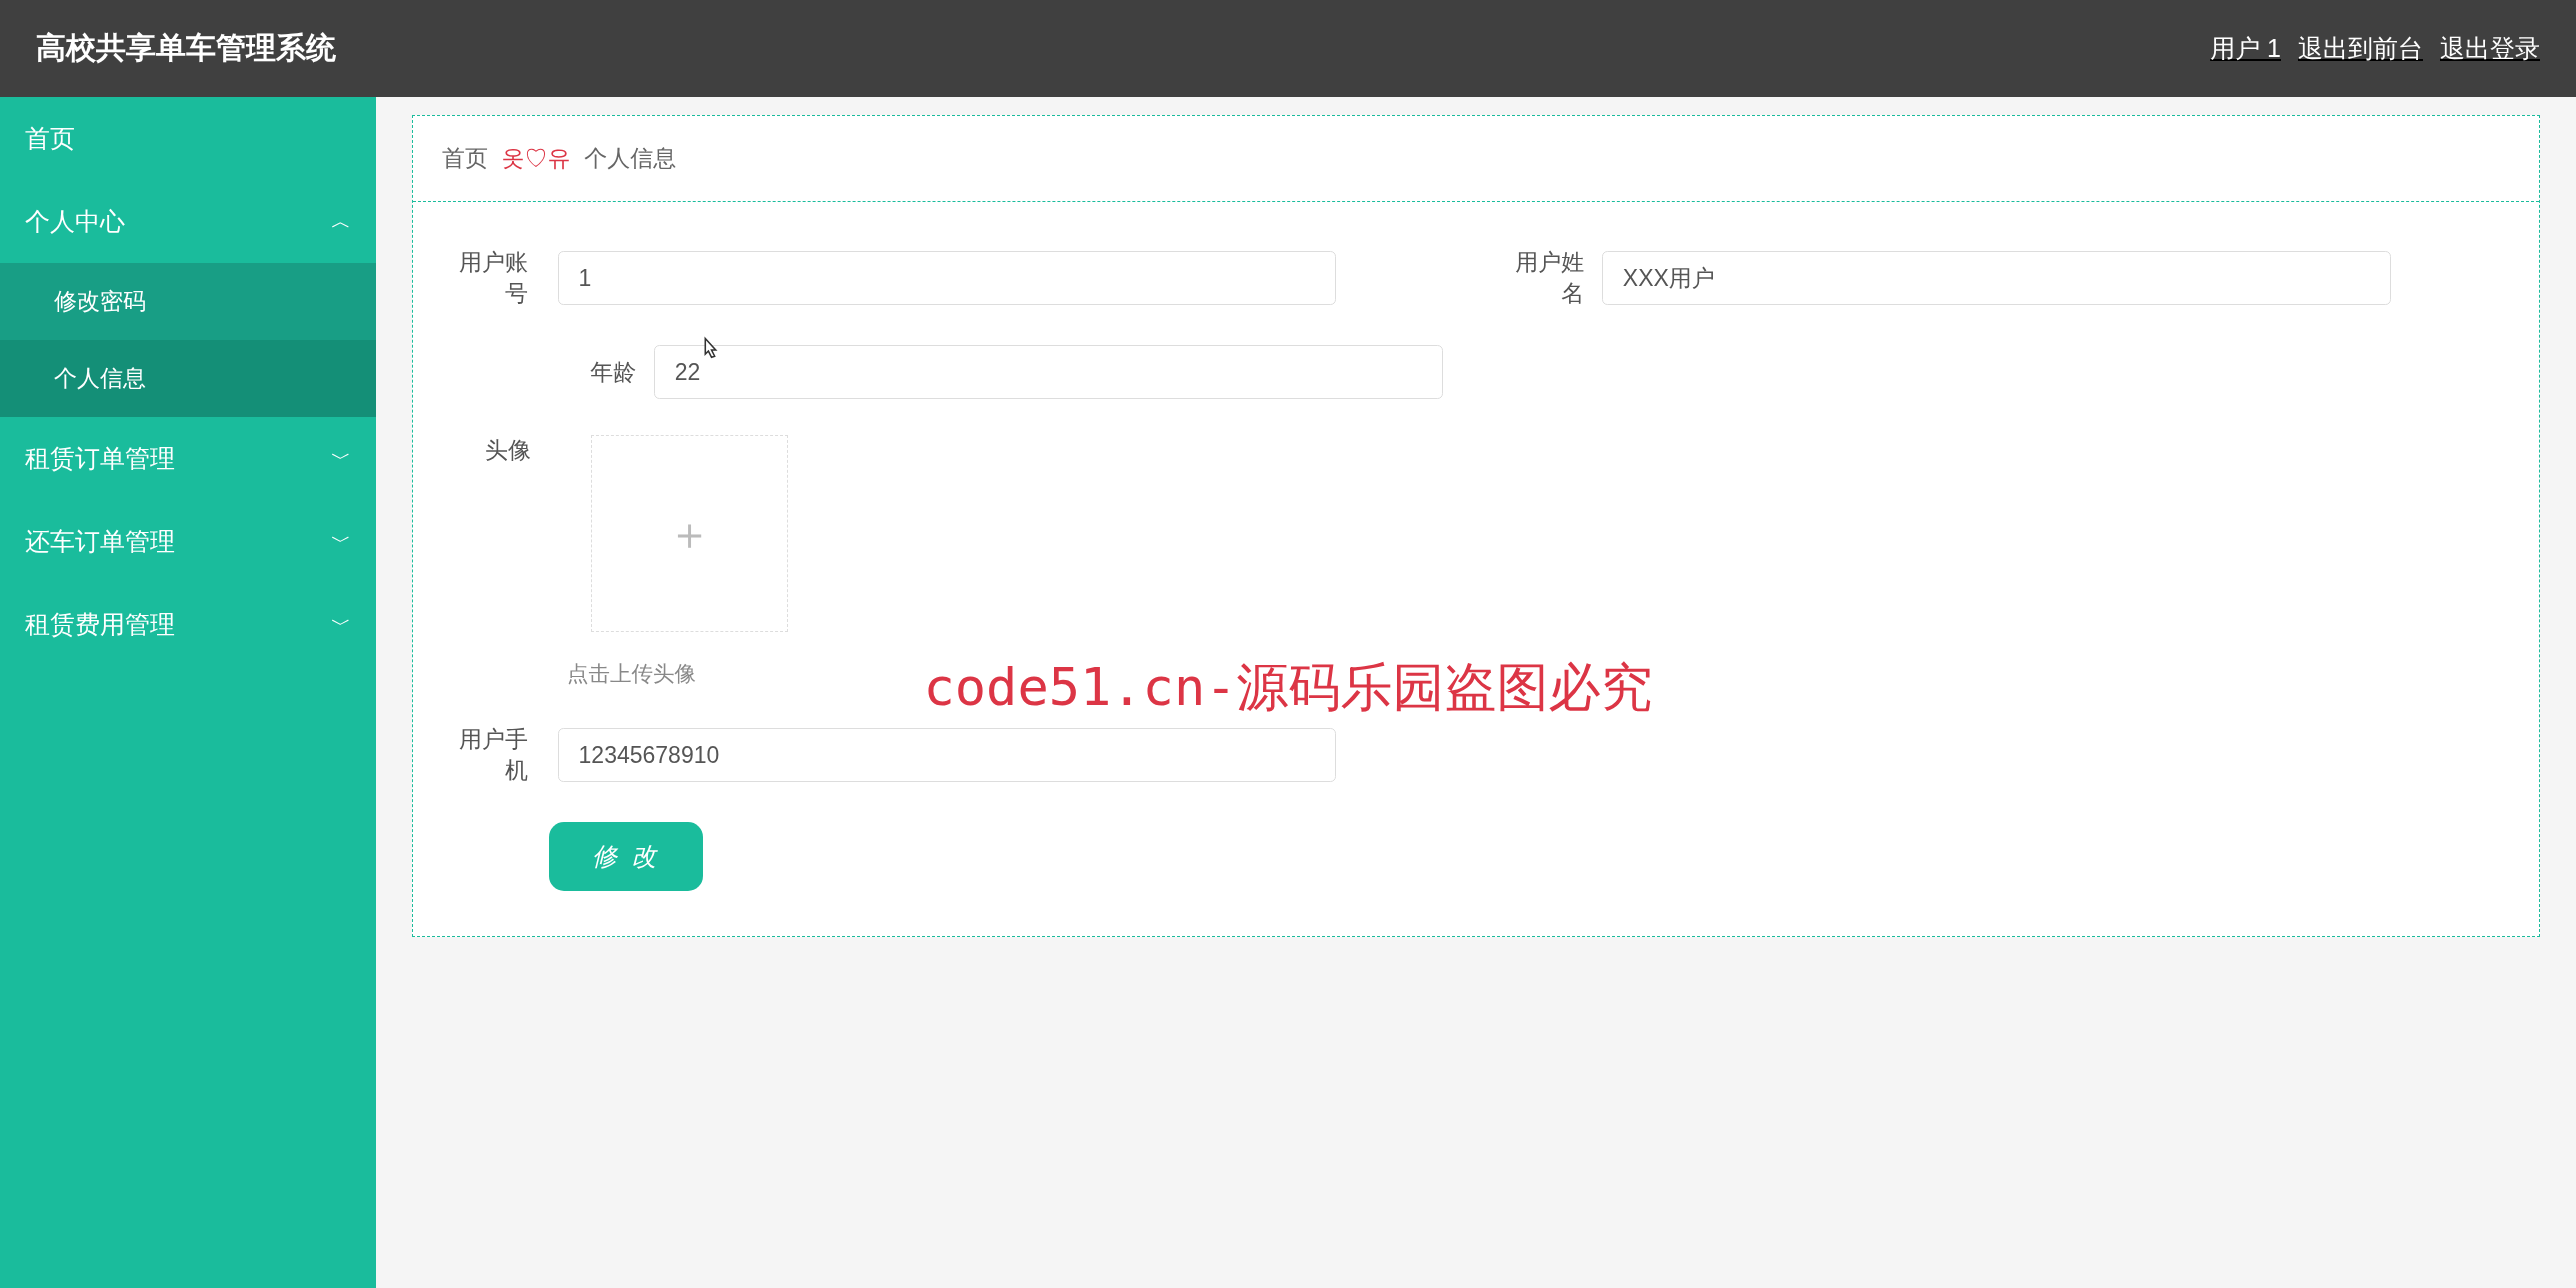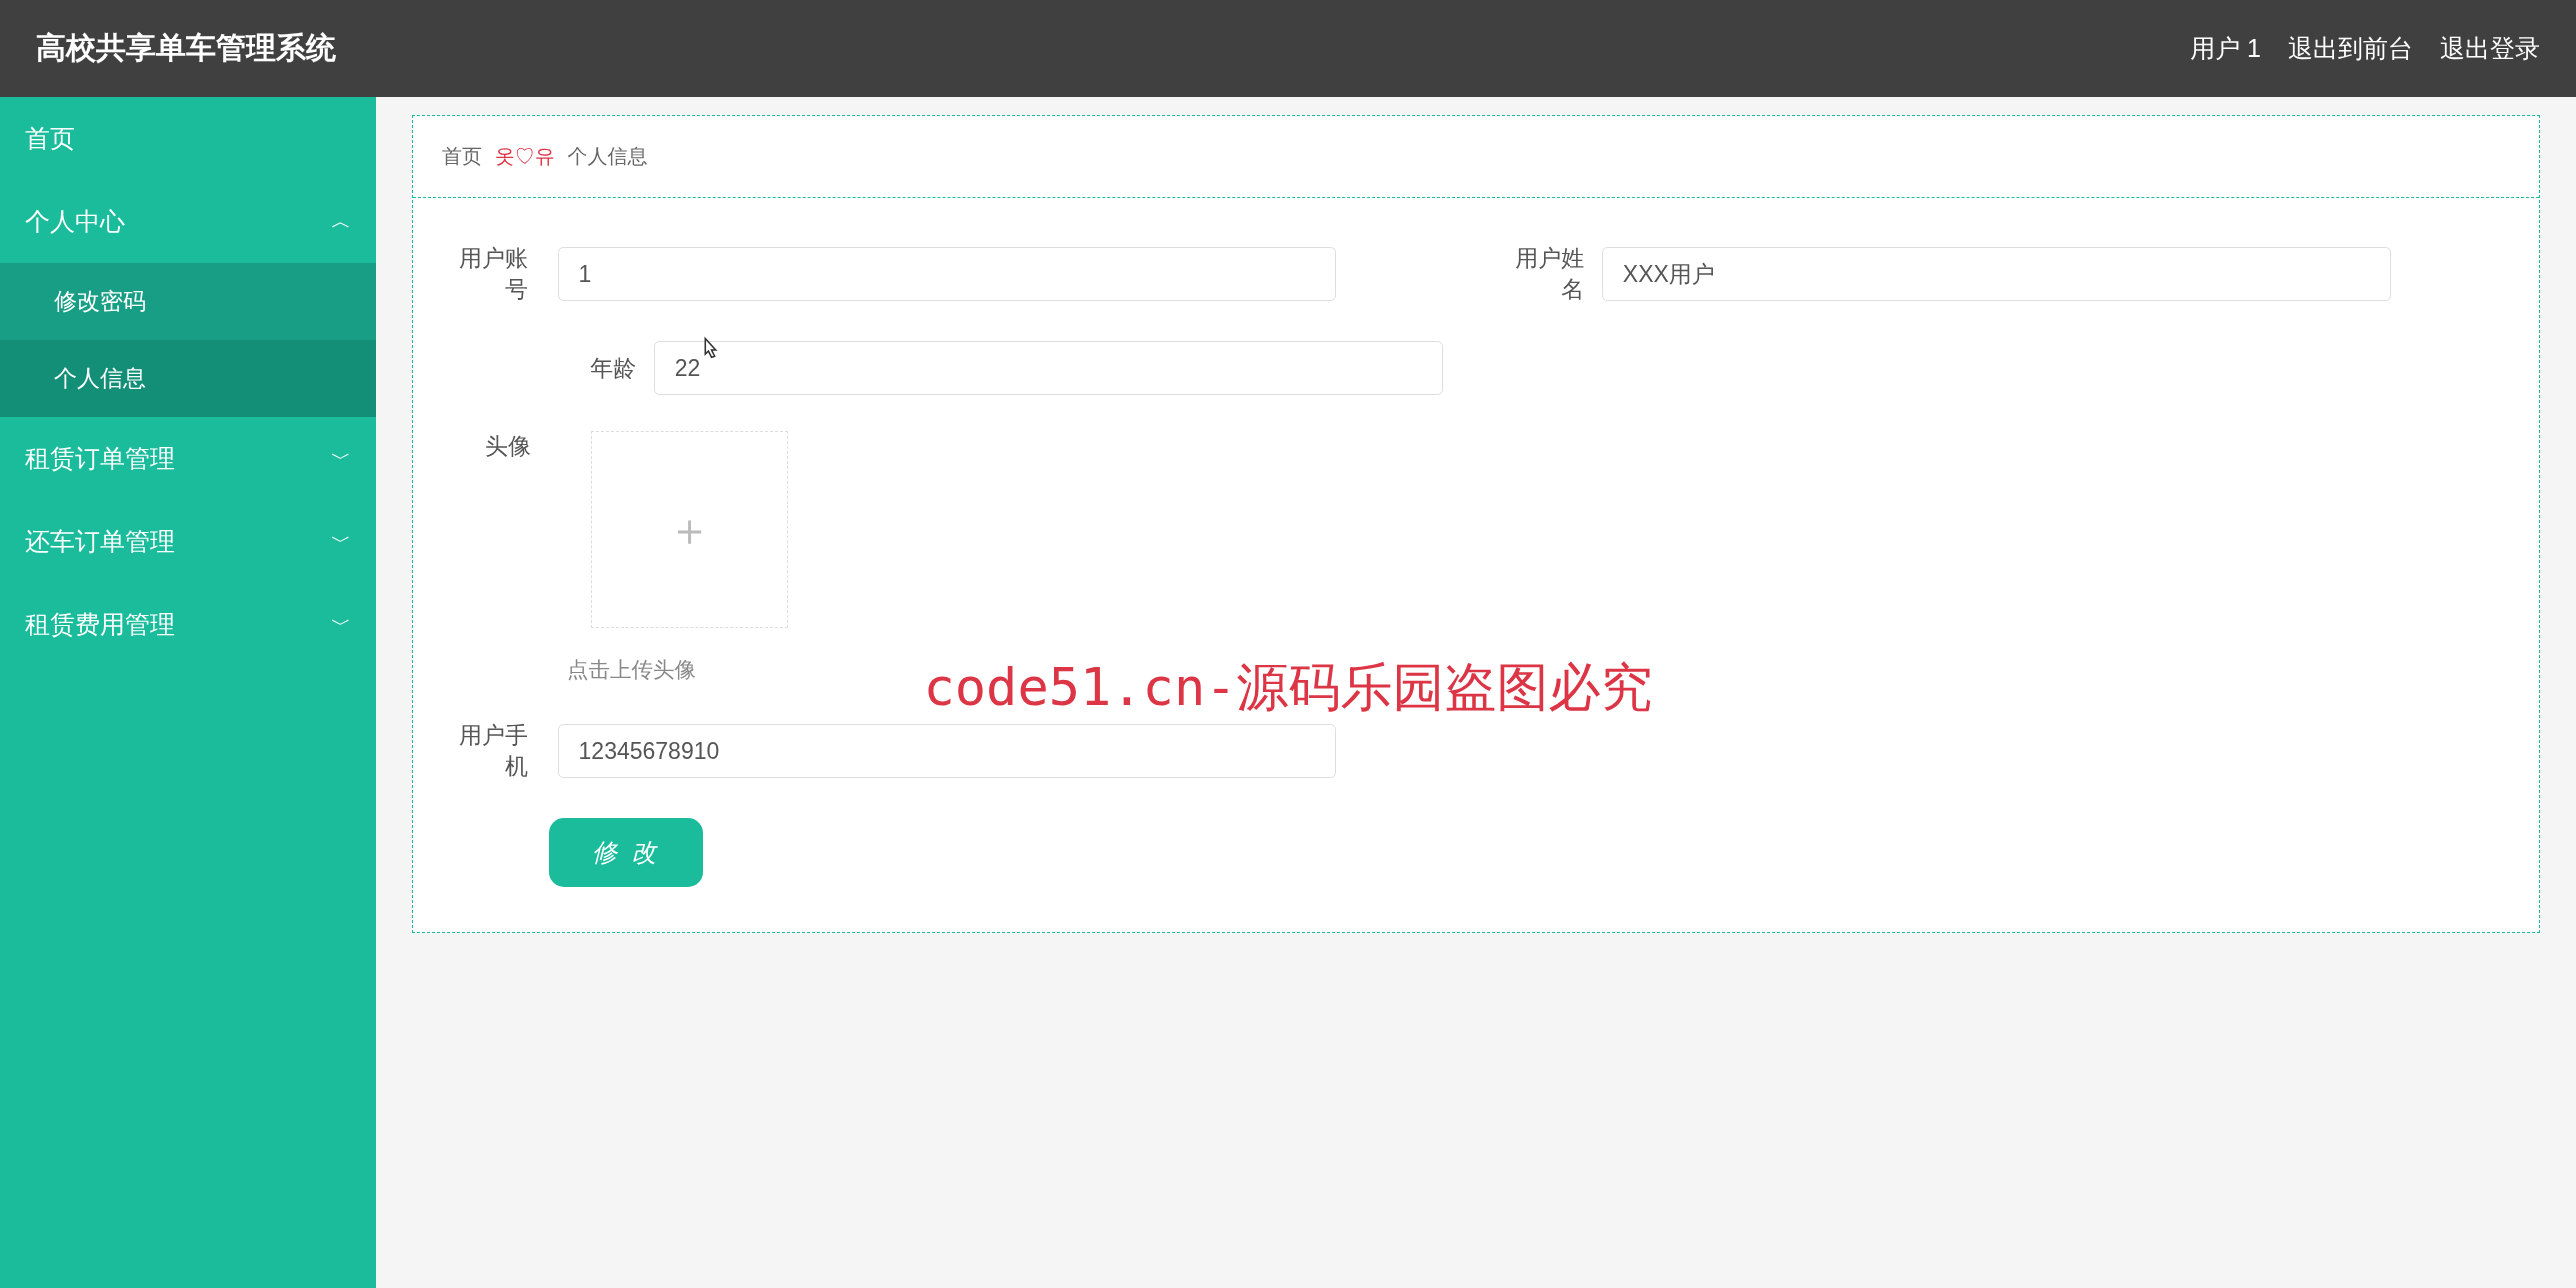--- a/index.html
+++ b/index.html
@@ -46,21 +46,22 @@
       position: relative;
       z-index: 10;
     }
     .header-title {
       color: #fff;
       font-size: 30px;
       font-weight: bold;
     }
     .header-right {
       display: flex;
-      gap: 27px;
+      gap: 17px;
+      text-decoration: underline;
     }
     .header-link {
       color: #fff;
       font-size: 25px;
       cursor: pointer;
     }
     .sidebar {
       position: absolute;
       top: 97px;
       left: 0;
@@ -105,21 +106,21 @@
     .content-panel {
       background: #fff;
       border: 1.8px dashed #1abc9c;
       min-height: 760px;
       position: relative;
       z-index: 3;
     }
     .breadcrumb {
       padding: 27px 29px;
       border-bottom: 1.8px dashed #1abc9c;
-      font-size: 20px;
+      font-size: 23px;
       color: #666;
     }
     .bc-heart {
       color: #dc3545;
       margin: 0 7.2px;
     }
     .form-area {
       padding: 45px 29px;
     }
     .form-row {

